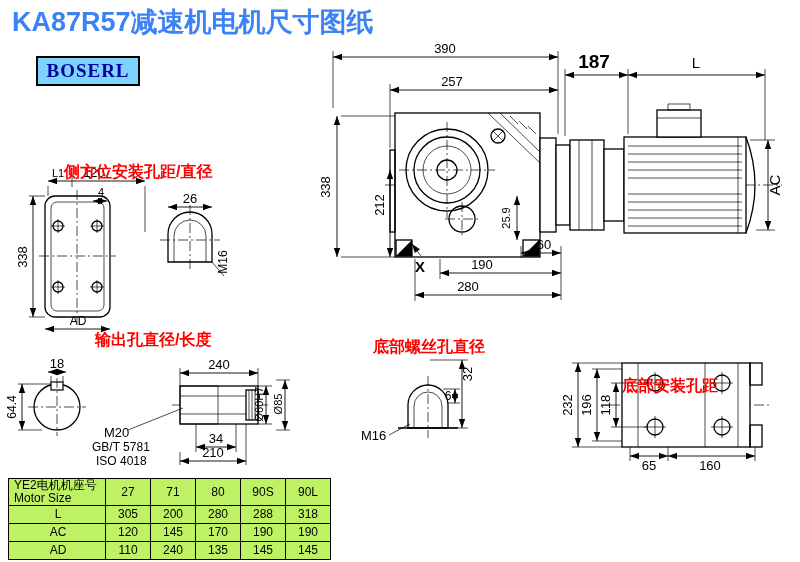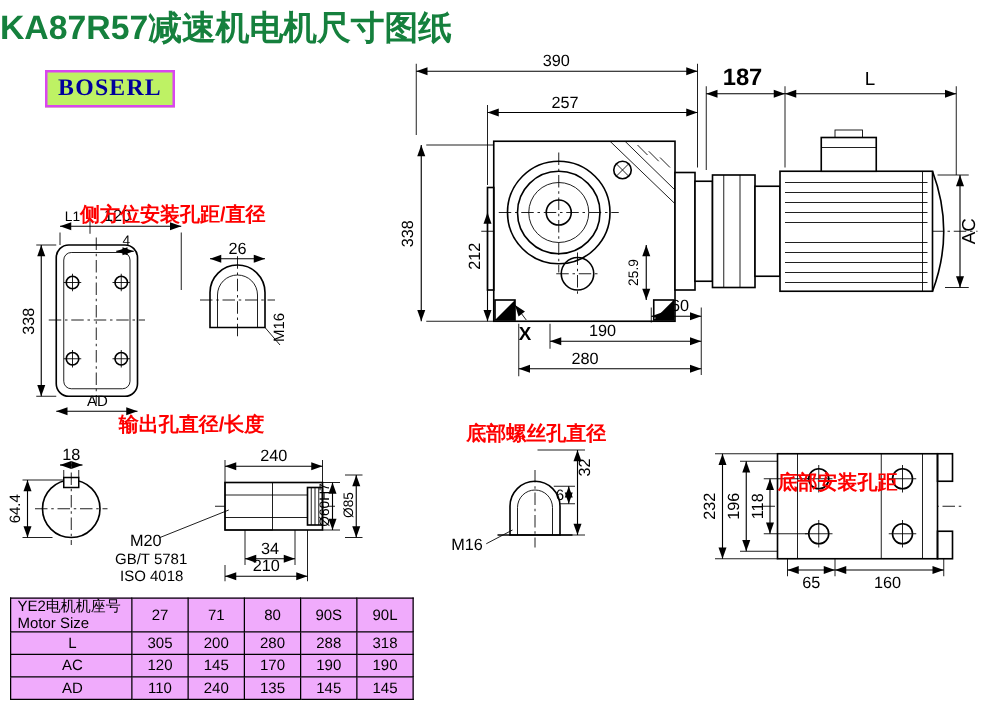--- a/index.html
+++ b/index.html
@@ -1,39 +1,39 @@
 <!DOCTYPE html>
 <html><head>
 <meta charset="utf-8">
 <style>
   * { margin:0; padding:0; box-sizing:border-box; }
   html,body { background:#fff; font-family:"Liberation Sans", sans-serif; }
   .canvas { position:relative; width:800px; height:562px; background:#fff; overflow:hidden; }
   svg.draw { position:absolute; left:0; top:0; }
-  .title { position:absolute; left:0; top:4px; font-size:27px; font-weight:bold; color:#15803d; white-space:nowrap; }
-  .logo { position:absolute; left:36px; top:56px; width:104px; height:30px; border:2px solid #d946ef;
-          display:flex; align-items:center; justify-content:center; background:#bef264; }
+  .title { position:absolute; left:12px; top:4px; font-size:27px; font-weight:bold; color:#3b82f6; white-space:nowrap; }
+  .logo { position:absolute; left:36px; top:56px; width:104px; height:30px; border:2px solid #000000;
+          display:flex; align-items:center; justify-content:center; background:#7dd3fc; }
   .logo span { font-family:"Liberation Serif", serif; font-size:19px; font-weight:bold; color:#00009c; letter-spacing:1px; }
   .redlabel { position:absolute; color:#fe0000; font-weight:bold; font-size:16px; white-space:nowrap; }
   
   .ln  { fill:none; stroke:#000; stroke-width:1.3; }
   .lnf { fill:#fff; stroke:#000; stroke-width:1.3; }
   .thin{ fill:none; stroke:#000; stroke-width:0.7; }
   .cl  { fill:none; stroke:#000; stroke-width:0.7; stroke-dasharray:10 3 2 3; }
   .dim { fill:none; stroke:#000; stroke-width:0.9; marker-start:url(#arr); marker-end:url(#arr); }
   .ext { fill:none; stroke:#000; stroke-width:0.7; }
   text.dt { font-family:"Liberation Sans", sans-serif; font-size:13px; fill:#000; text-anchor:middle; }
   text.sm { font-size:11px; }
   text.md { font-size:12px; }
   text.big{ font-size:19px; font-weight:bold; }
   text.b15{ font-size:15px; font-weight:bold; }
   text.f15{ font-size:15px; }
   text.ta-s { text-anchor:start; }
   
-  .size-table { position:absolute; left:8px; top:478px; border-collapse:collapse; background:#f0abfc; }
+  .size-table { position:absolute; left:8px; top:478px; border-collapse:collapse; background:#bef264; }
   .size-table th, .size-table td { border:1px solid #000; font-size:12px; font-weight:normal;
        text-align:center; padding:0 3px; height:18px; line-height:13px; }
   .size-table .first { width:97px; text-align:left; padding-left:5px; }
   .size-table th:not(.first), .size-table td:not(.first) { width:45px; }
 </style>
 </head>
 <body>
 
 <div class="canvas">
 

